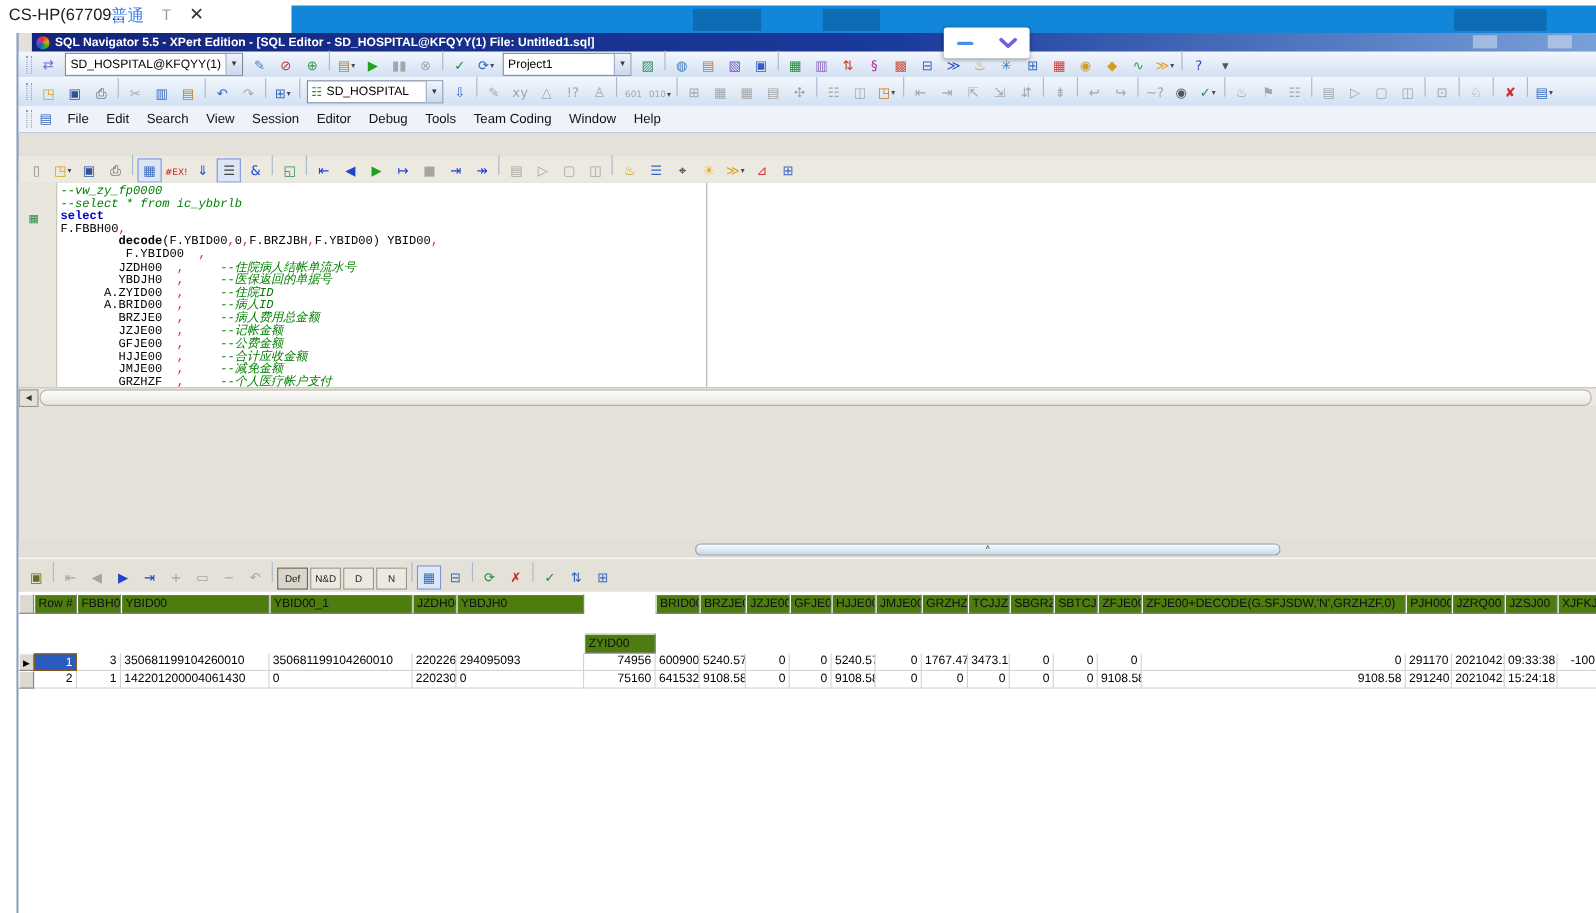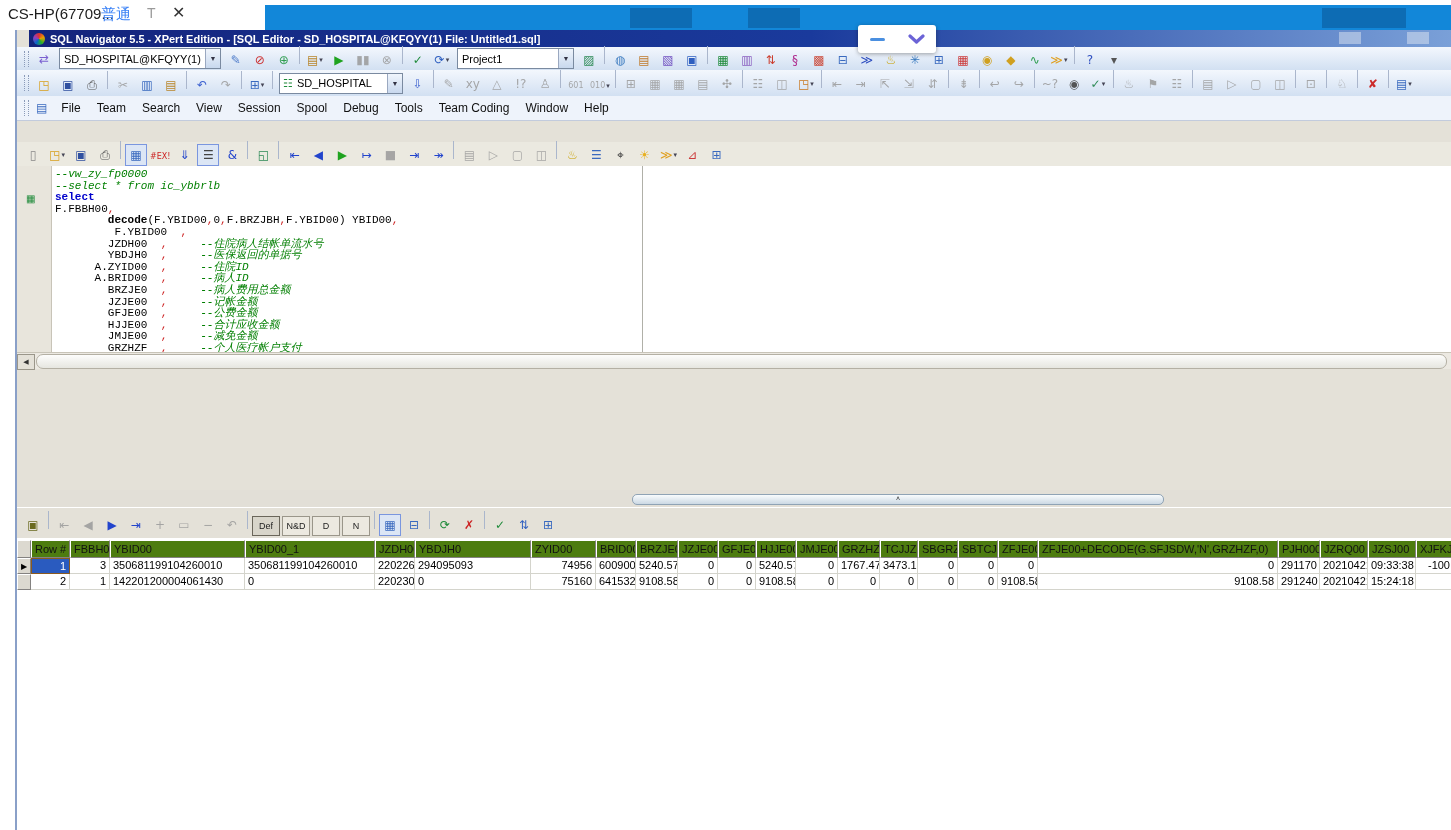--- a/index.html
+++ b/index.html
@@ -322,21 +322,21 @@
             <span class="g" style="color: rgb(204, 43, 43);">✘</span>
           </span><span class="tsep"></span><span class="tbtn">
             <span class="g" style="color: rgb(58, 106, 191);">▤</span>
             <span class="dd">▾</span>
           </span></span>
     </div>
 
     <div class="menubar">
       <span class="grip"></span>
       <span class="menu-icon">▤</span>
-      <span id="menu-items"><span class="mitem">File</span><span class="mitem">Team</span><span class="mitem">Search</span><span class="mitem">View</span><span class="mitem">Session</span><span class="mitem">Spool</span><span class="mitem">Debug</span><span class="mitem">Tools</span><span class="mitem">Team Coding</span><span class="mitem">Window</span><span class="mitem">Help</span></span>
+      <span id="menu-items"><span class="mitem">File</span><span class="mitem">Edit</span><span class="mitem">Search</span><span class="mitem">View</span><span class="mitem">Session</span><span class="mitem">Editor</span><span class="mitem">Debug</span><span class="mitem">Tools</span><span class="mitem">Team Coding</span><span class="mitem">Window</span><span class="mitem">Help</span></span>
     </div>
 
 
     <div class="bar tb3">
       <span id="tb3"><span class="tbtn">
             <span class="g" style="color: rgb(136, 136, 136);">▯</span>
           </span><span class="tbtn">
             <span class="g" style="color: rgb(216, 160, 32);">◳</span>
             <span class="dd">▾</span>
           </span><span class="tbtn">
@@ -458,21 +458,21 @@
 
     <div class="grid">
       <div class="gh" id="grid-header">
           <div class="selcol" style="height: 18px;"></div>
           <div class="hc" style="width: 39px;">Row #</div>
           <div class="hc" style="width: 40px;">FBBH00</div>
           <div class="hc" style="width: 135px;">YBID00</div>
           <div class="hc" style="width: 130px;">YBID00_1</div>
           <div class="hc" style="width: 40px;">JZDH00</div>
           <div class="hc" style="width: 116px;">YBDJH0</div>
-          <div class="hc" style="width: 65px;">ZYID00</div>
+          <div class="hc" style="width: 65px; margin-top: 36px;">ZYID00</div>
           <div class="hc" style="width: 40px;">BRID00</div>
           <div class="hc" style="width: 42px;">BRZJE0</div>
           <div class="hc" style="width: 40px;">JZJE00</div>
           <div class="hc" style="width: 38px;">GFJE00</div>
           <div class="hc" style="width: 40px;">HJJE00</div>
           <div class="hc" style="width: 42px;">JMJE00</div>
           <div class="hc" style="width: 42px;">GRZHZF</div>
           <div class="hc" style="width: 38px;">TCJJZF</div>
           <div class="hc" style="width: 40px;">SBGRZH</div>
           <div class="hc" style="width: 40px;">SBTCJJ</div>

